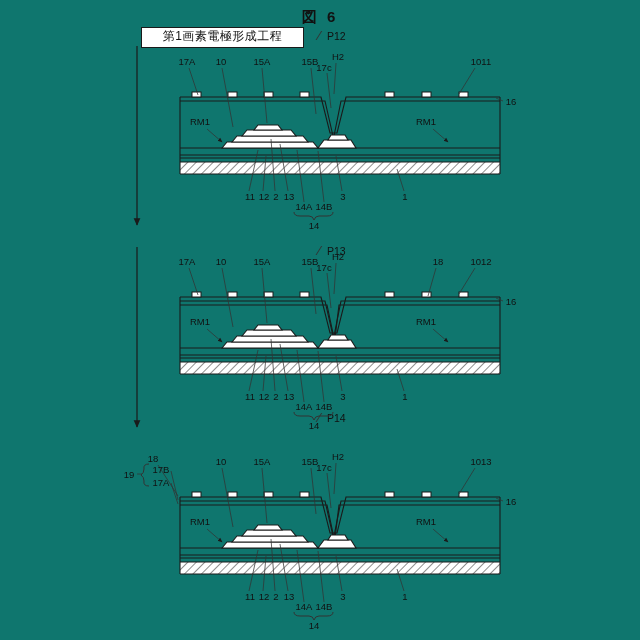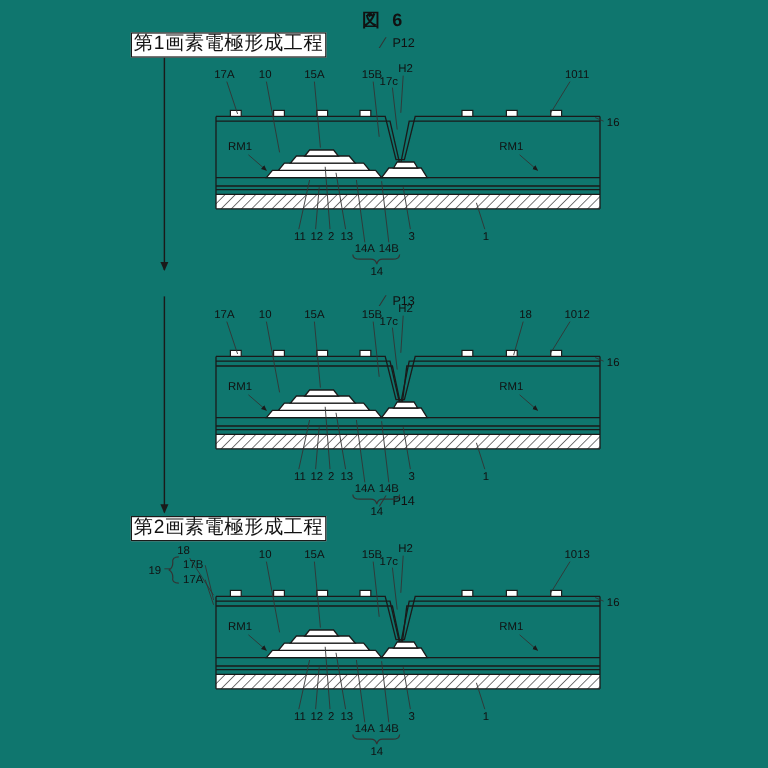--- a/index.html
+++ b/index.html
@@ -1,20 +1,20 @@
 <!DOCTYPE html>
 <html><head>
 <meta charset="utf-8">
 <style>
   html,body{margin:0;padding:0;background:#fff;}
   body{width:640px;height:640px;font-family:"Liberation Sans","DejaVu Sans",sans-serif;color:#111;}
   #page{position:relative;width:640px;height:640px;background:#0f766e;overflow:hidden;}
   .fig-title{position:absolute;top:8px;left:0;width:640px;text-align:center;font-size:15px;font-weight:bold;letter-spacing:3px;}
-  .step-box{position:absolute;left:109px;width:161px;height:19px;border:1.3px solid #1a1a1a;background:#fff;
-            display:flex;align-items:flex-end;justify-content:center;font-size:16px;letter-spacing:.5px;}
+  .step-box{position:absolute;left:141px;width:161px;height:19px;border:1.3px solid #1a1a1a;background:#fff;
+            display:flex;align-items:flex-start;justify-content:center;font-size:12px;letter-spacing:.5px;}
   .step-ref{position:absolute;font-size:10.5px;display:flex;align-items:flex-start;padding-left:28px;}
   .ref-tick{display:inline-block;width:5px;height:9px;border-left:1.2px solid #333;transform:skewX(-32deg) translateY(1px);margin-right:2px;}
   svg{position:absolute;overflow:visible;}
   svg text{font-size:9.5px;fill:#111;text-anchor:middle;font-family:"Liberation Sans","DejaVu Sans",sans-serif;}
   .art line,.art path{stroke:#1a1a1a;stroke-width:1.1;fill:none;}
   .art.solid path{fill:#fff;}
   .bump{fill:#fff;stroke:#1a1a1a;stroke-width:1;}
   .hatchrect{fill:url(#hatch);stroke:none;}
   .leader line,path.leader{stroke:#333;stroke-width:.75;fill:none;}
   .conn line{stroke:#1a1a1a;stroke-width:1.2;}
@@ -49,23 +49,20 @@
   <div class="step-ref" style="left:291px;top:30px">
     <i class="ref-tick"></i>
     <span>P12</span>
   </div>
 
   <div class="step-ref" style="left:291px;top:245px">
     <i class="ref-tick"></i>
     <span>P13</span>
   </div>
 
-  <div class="step-box" style="top:430px">
-    <span>第2画素電極形成工程</span>
-  </div>
   <div class="step-ref" style="left:291px;top:412px">
     <i class="ref-tick"></i>
     <span>P14</span>
   </div>
 
   <svg class="xsec" style="left:115px;top:52px" width="415" height="180" viewBox="-55 0 415 180">
     <g>
       <rect class="hatchrect" x="10" y="110" width="320" height="12"></rect>
       <g class="art">
         <line x1="10" y1="110" x2="330" y2="110"></line>

